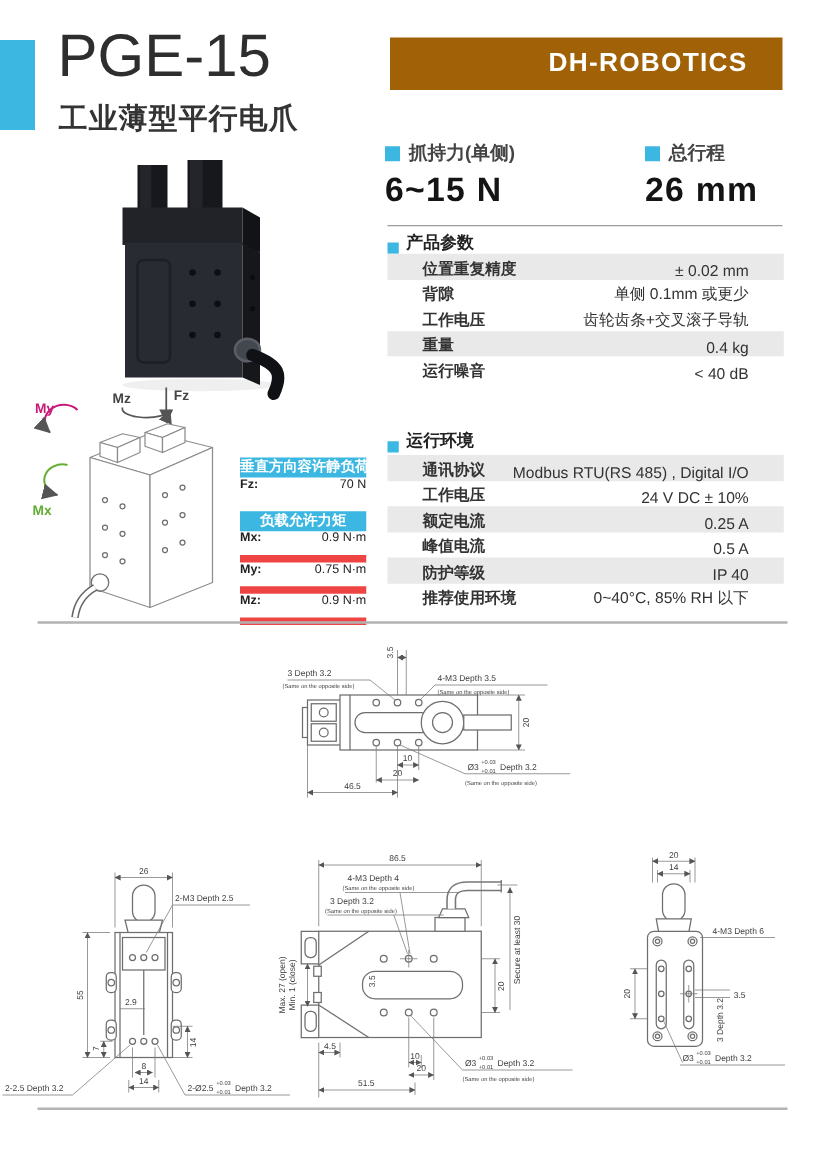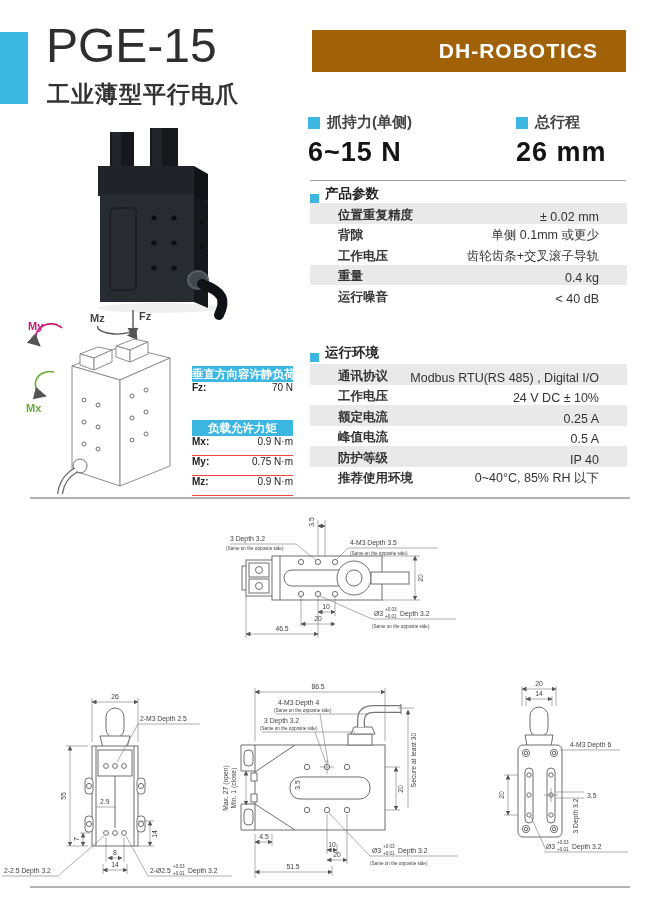--- a/index.html
+++ b/index.html
@@ -34,21 +34,21 @@
         padding:0 28px;font-size:12.5px;box-sizing:border-box}
   .trow.alt{background:#e9e9e9}
   .trow .tl{font-weight:700;color:#333;white-space:nowrap}
   .trow .tv{color:#333;white-space:nowrap}
   
   #load-tables{position:absolute;left:192px;top:366px;width:101px}
   .lhead{background:#3cb7e2;color:#fff;font-size:11.5px;font-weight:700;text-align:center;
          height:16px;line-height:16px;white-space:nowrap}
   .lrow{display:flex;justify-content:space-between;font-size:10px;height:19px;align-items:flex-start;color:#222}
   .lrow .ll{font-weight:700}
-  .bline{border-bottom:1px solid #ef4444}
+  .bline{border-bottom:6px solid #ef4444}
   #rule-mid{left:30px;top:497px;width:600px;height:2px;background:#b3b3b3}
   
   #footer-line{left:30px;top:886px;width:600px;height:2px;background:#b3b3b3}
   #footer-text{left:0;top:924px;width:650px;text-align:center;font-size:15px;color:#333;letter-spacing:3px}
   
   svg.drw{position:absolute;overflow:visible}
   .p{fill:#fff;stroke:#6e6e6e;stroke-width:1}
   .pn{fill:none;stroke:#6e6e6e;stroke-width:1}
   .dm{stroke:#777;stroke-width:.6;fill:none}
   .da{marker-start:url(#arw);marker-end:url(#arw)}
@@ -142,21 +142,21 @@
   <text class="axl" x="18" y="32" fill="#c81878">My</text>
   <text class="axl" x="16" y="114" fill="#64ad35">Mx</text>
 </svg>
 
 <div id="load-tables">
   <div class="lhead">垂直方向容许静负荷</div>
   <div class="lrow">
     <span class="ll">Fz:</span>
     <span>70 N</span>
   </div>
-  <div class="lhead" style="margin-top:19px">负载允许力矩</div>
+  <div class="lhead" style="margin-top:8px">负载允许力矩</div>
   <div class="lrow bline">
     <span class="ll">Mx:</span>
     <span>0.9 N·m</span>
   </div>
   <div class="lrow bline">
     <span class="ll">My:</span>
     <span>0.75 N·m</span>
   </div>
   <div class="lrow bline">
     <span class="ll">Mz:</span>

